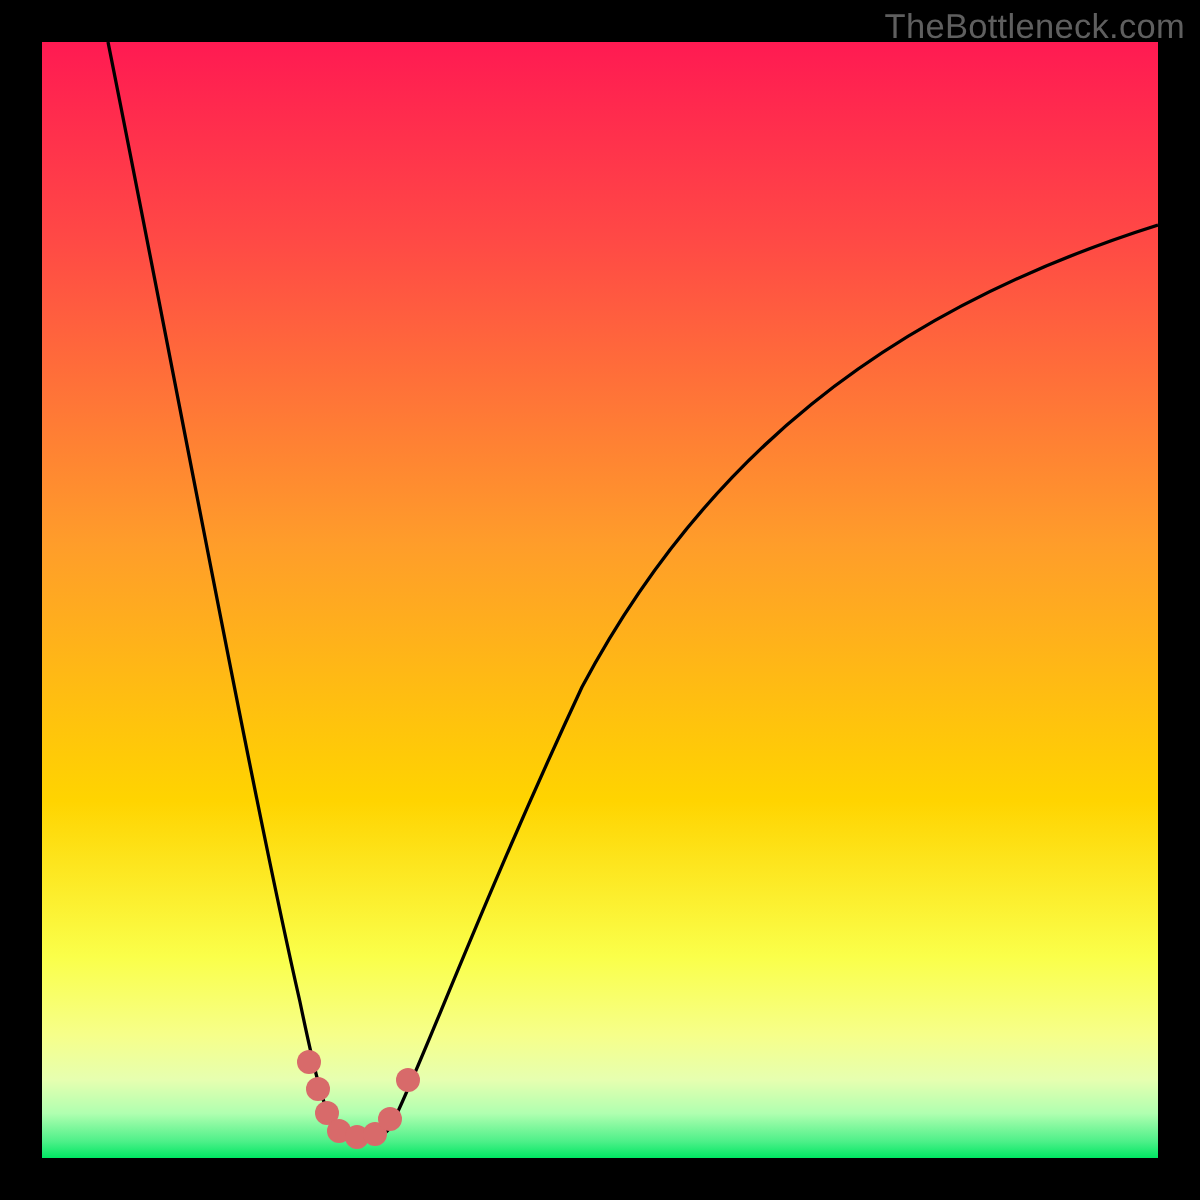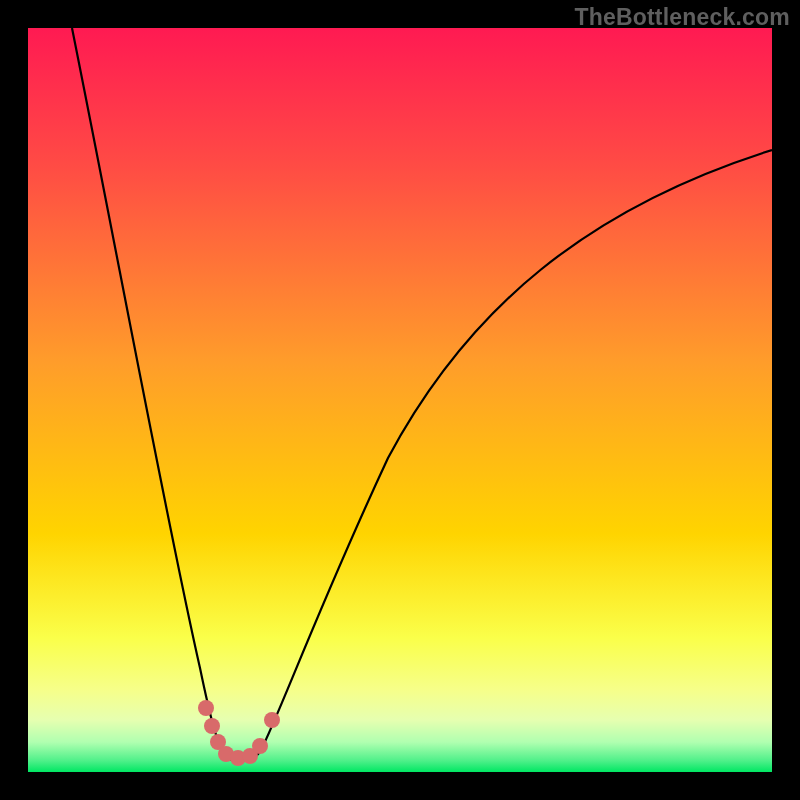--- a/index.html
+++ b/index.html
@@ -26,21 +26,21 @@
     width: 744px;
     height: 744px;
   }
   .watermark {
     position: absolute;
     top: 4px;
     right: 10px;
     color: #5f5f5f;
     font-size: 23px;
     letter-spacing: 0.2px;
-    font-weight: 700;
+    font-weight: 400;
   }
   svg {
     display: block;
   }
 </style>
 </head>
 <body>
 
 <div class="frame">
   <svg class="plot" viewBox="0 0 744 744">

